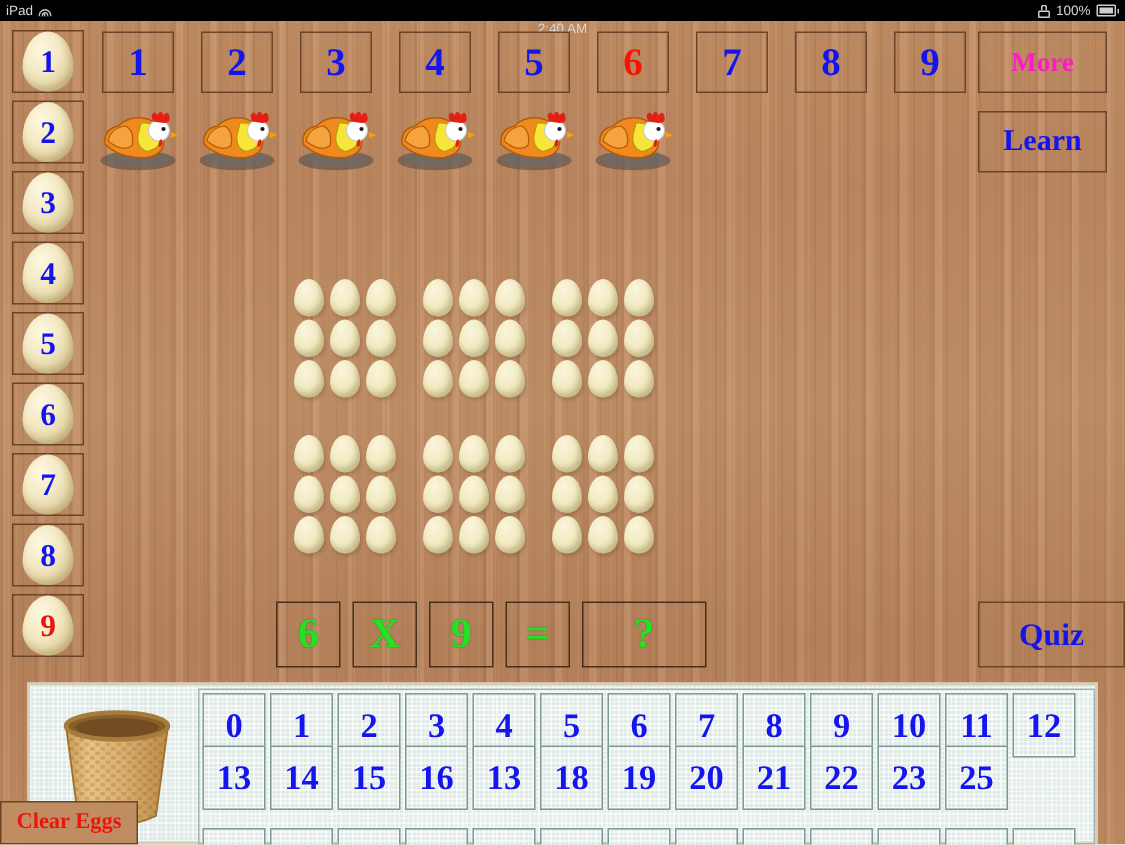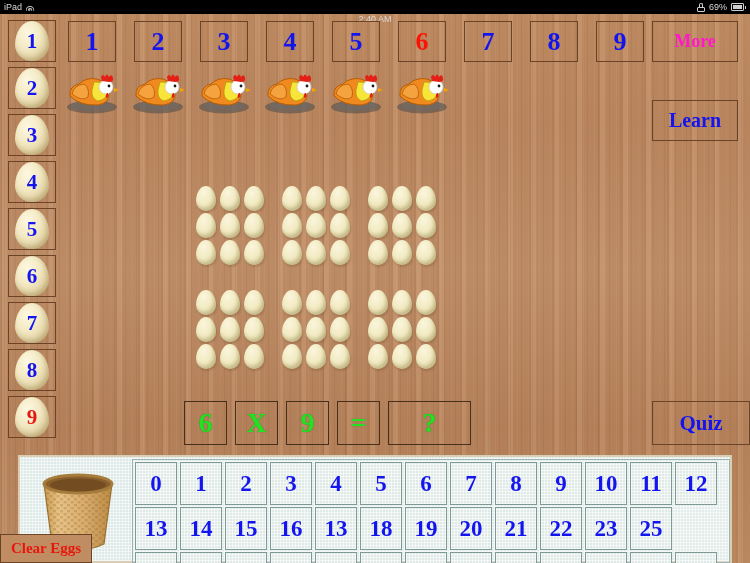--- a/index.html
+++ b/index.html
@@ -185,21 +185,21 @@
           <i></i>
           <i></i>
         </span>
     </div>
     <div class="sb-mid">2:40 AM</div>
     <div class="sb-right">
       <span class="lock-ico">
           <b></b>
           <s></s>
         </span>
-      <span>69%</span>
+      <span>100%</span>
       <span class="batt-ico">
           <u></u>
           <v></v>
         </span>
     </div>
   </div>
 
   <div id="sidebar">
       <div class="egg-btn" style="top: 20px;">
         <div class="egg-shape">
@@ -254,21 +254,21 @@
       <div class="wood-btn top-btn" style="left: 200px;">3</div>
       <div class="wood-btn top-btn" style="left: 266px;">4</div>
       <div class="wood-btn top-btn" style="left: 332px;">5</div>
       <div class="wood-btn top-btn sel" style="left: 398px;">6</div>
       <div class="wood-btn top-btn" style="left: 464px;">7</div>
       <div class="wood-btn top-btn" style="left: 530px;">8</div>
       <div class="wood-btn top-btn" style="left: 596px;">9</div>
     </div>
 
   <div class="wood-btn" id="more-btn" style="left:652px;">More</div>
-  <div class="wood-btn" id="learn-btn" style="left:652px;margin-top:26px;">Learn</div>
+  <div class="wood-btn" id="learn-btn" style="left:652px;">Learn</div>
 
   <div id="hens">
       <div class="hen" style="left: 64px; top: 70px;">
     <svg viewBox="0 0 56 44" style="width:56px;height:44px">
       <ellipse cx="28" cy="37" rx="25" ry="6.5" fill="#4a4a4a" opacity=".55"></ellipse>
       <ellipse cx="28" cy="36" rx="21" ry="4.6" fill="#6b6b6b" opacity=".5"></ellipse>
       <path d="M6 26 Q5 16 15 14 Q22 7 33 9 Q44 12 45 23 Q46 33 34 35 Q16 36 6 26 Z" fill="#f08a1e" stroke="#b35c08" stroke-width="1"></path>
       <path d="M8 24 Q10 15 20 14 Q26 18 24 27 Q18 32 8 24 Z" fill="#f5a33e" stroke="#b35c08" stroke-width=".8"></path>
       <path d="M30 12 Q41 11 43 21 Q44 29 34 31 Q27 29 28 20 Z" fill="#f7e53a" stroke="#b39a08" stroke-width=".8"></path>
       <circle cx="42" cy="17" r="7" fill="#ffffff" stroke="#c9c9c9" stroke-width=".7"></circle>
@@ -431,21 +431,21 @@
           <div class="pad-cell">4</div>
           <div class="pad-cell">5</div>
           <div class="pad-cell">6</div>
           <div class="pad-cell">7</div>
           <div class="pad-cell">8</div>
           <div class="pad-cell">9</div>
           <div class="pad-cell">10</div>
           <div class="pad-cell">11</div>
           <div class="pad-cell">12</div>
         </div>
-        <div class="pad-row" style="top: 47px; align-items: center;">
+        <div class="pad-row" style="top: 37px; align-items: center;">
           <div class="pad-cell">13</div>
           <div class="pad-cell">14</div>
           <div class="pad-cell">15</div>
           <div class="pad-cell">16</div>
           <div class="pad-cell">13</div>
           <div class="pad-cell">18</div>
           <div class="pad-cell">19</div>
           <div class="pad-cell">20</div>
           <div class="pad-cell">21</div>
           <div class="pad-cell">22</div>

